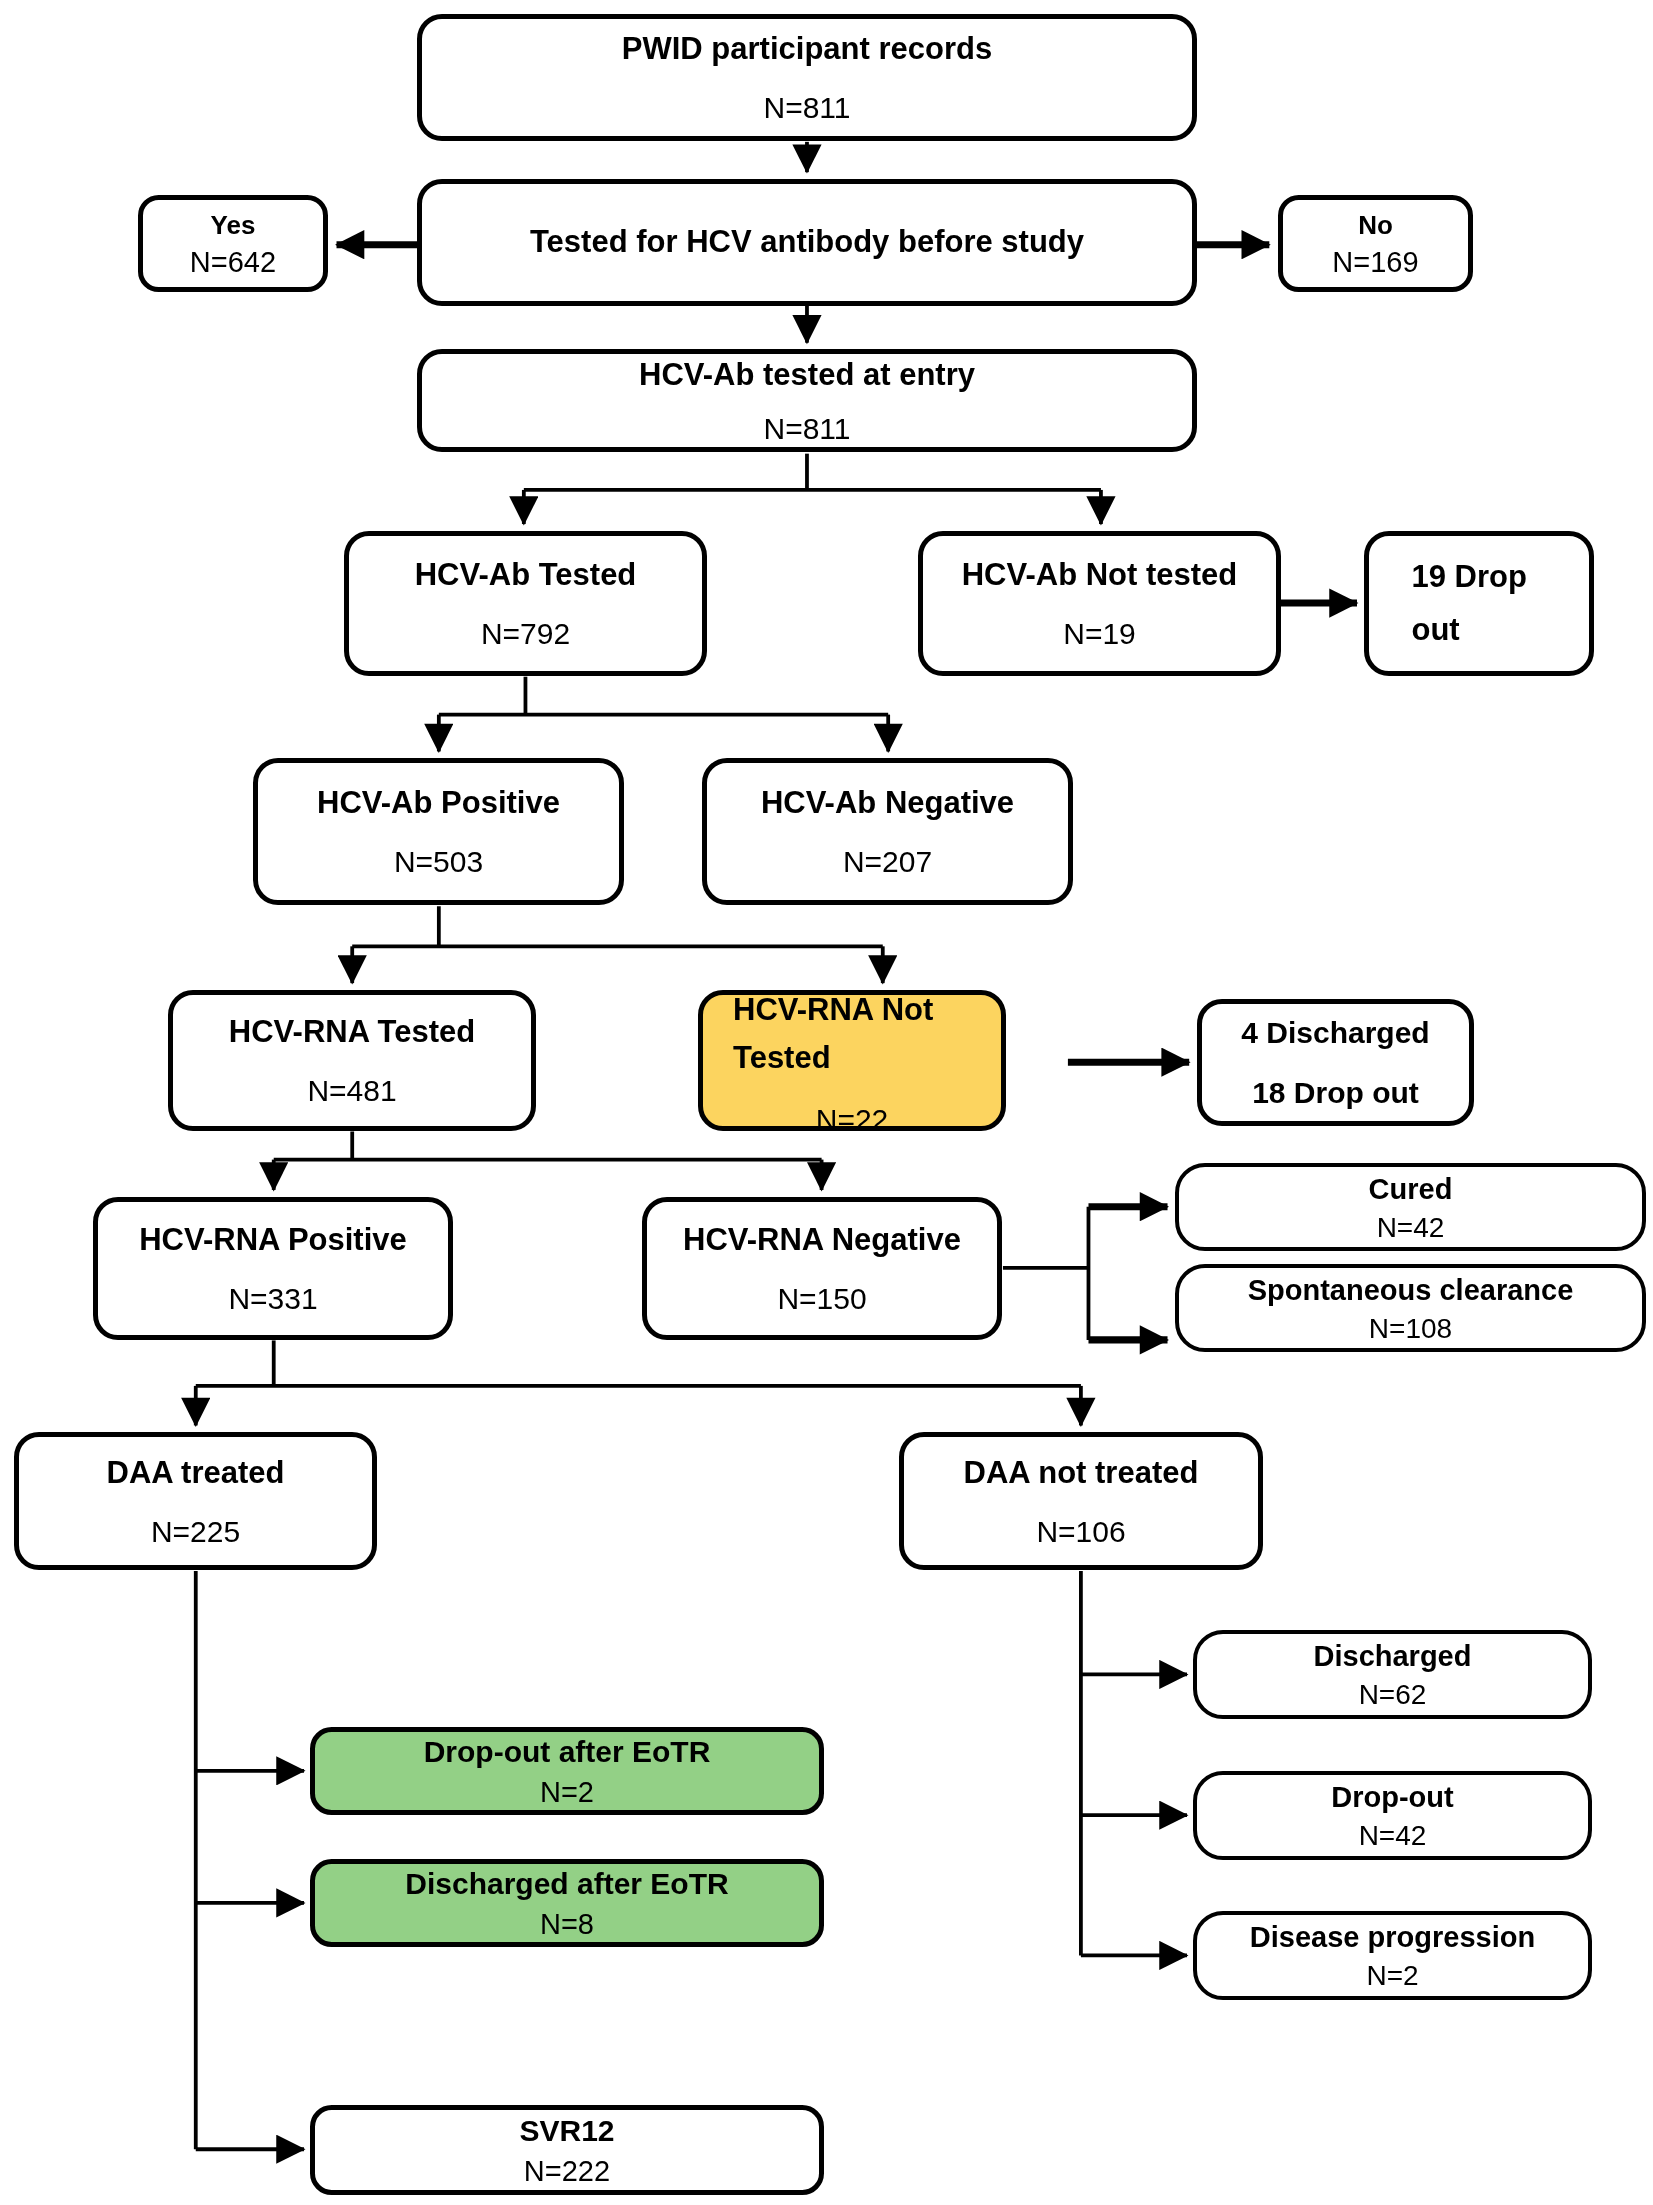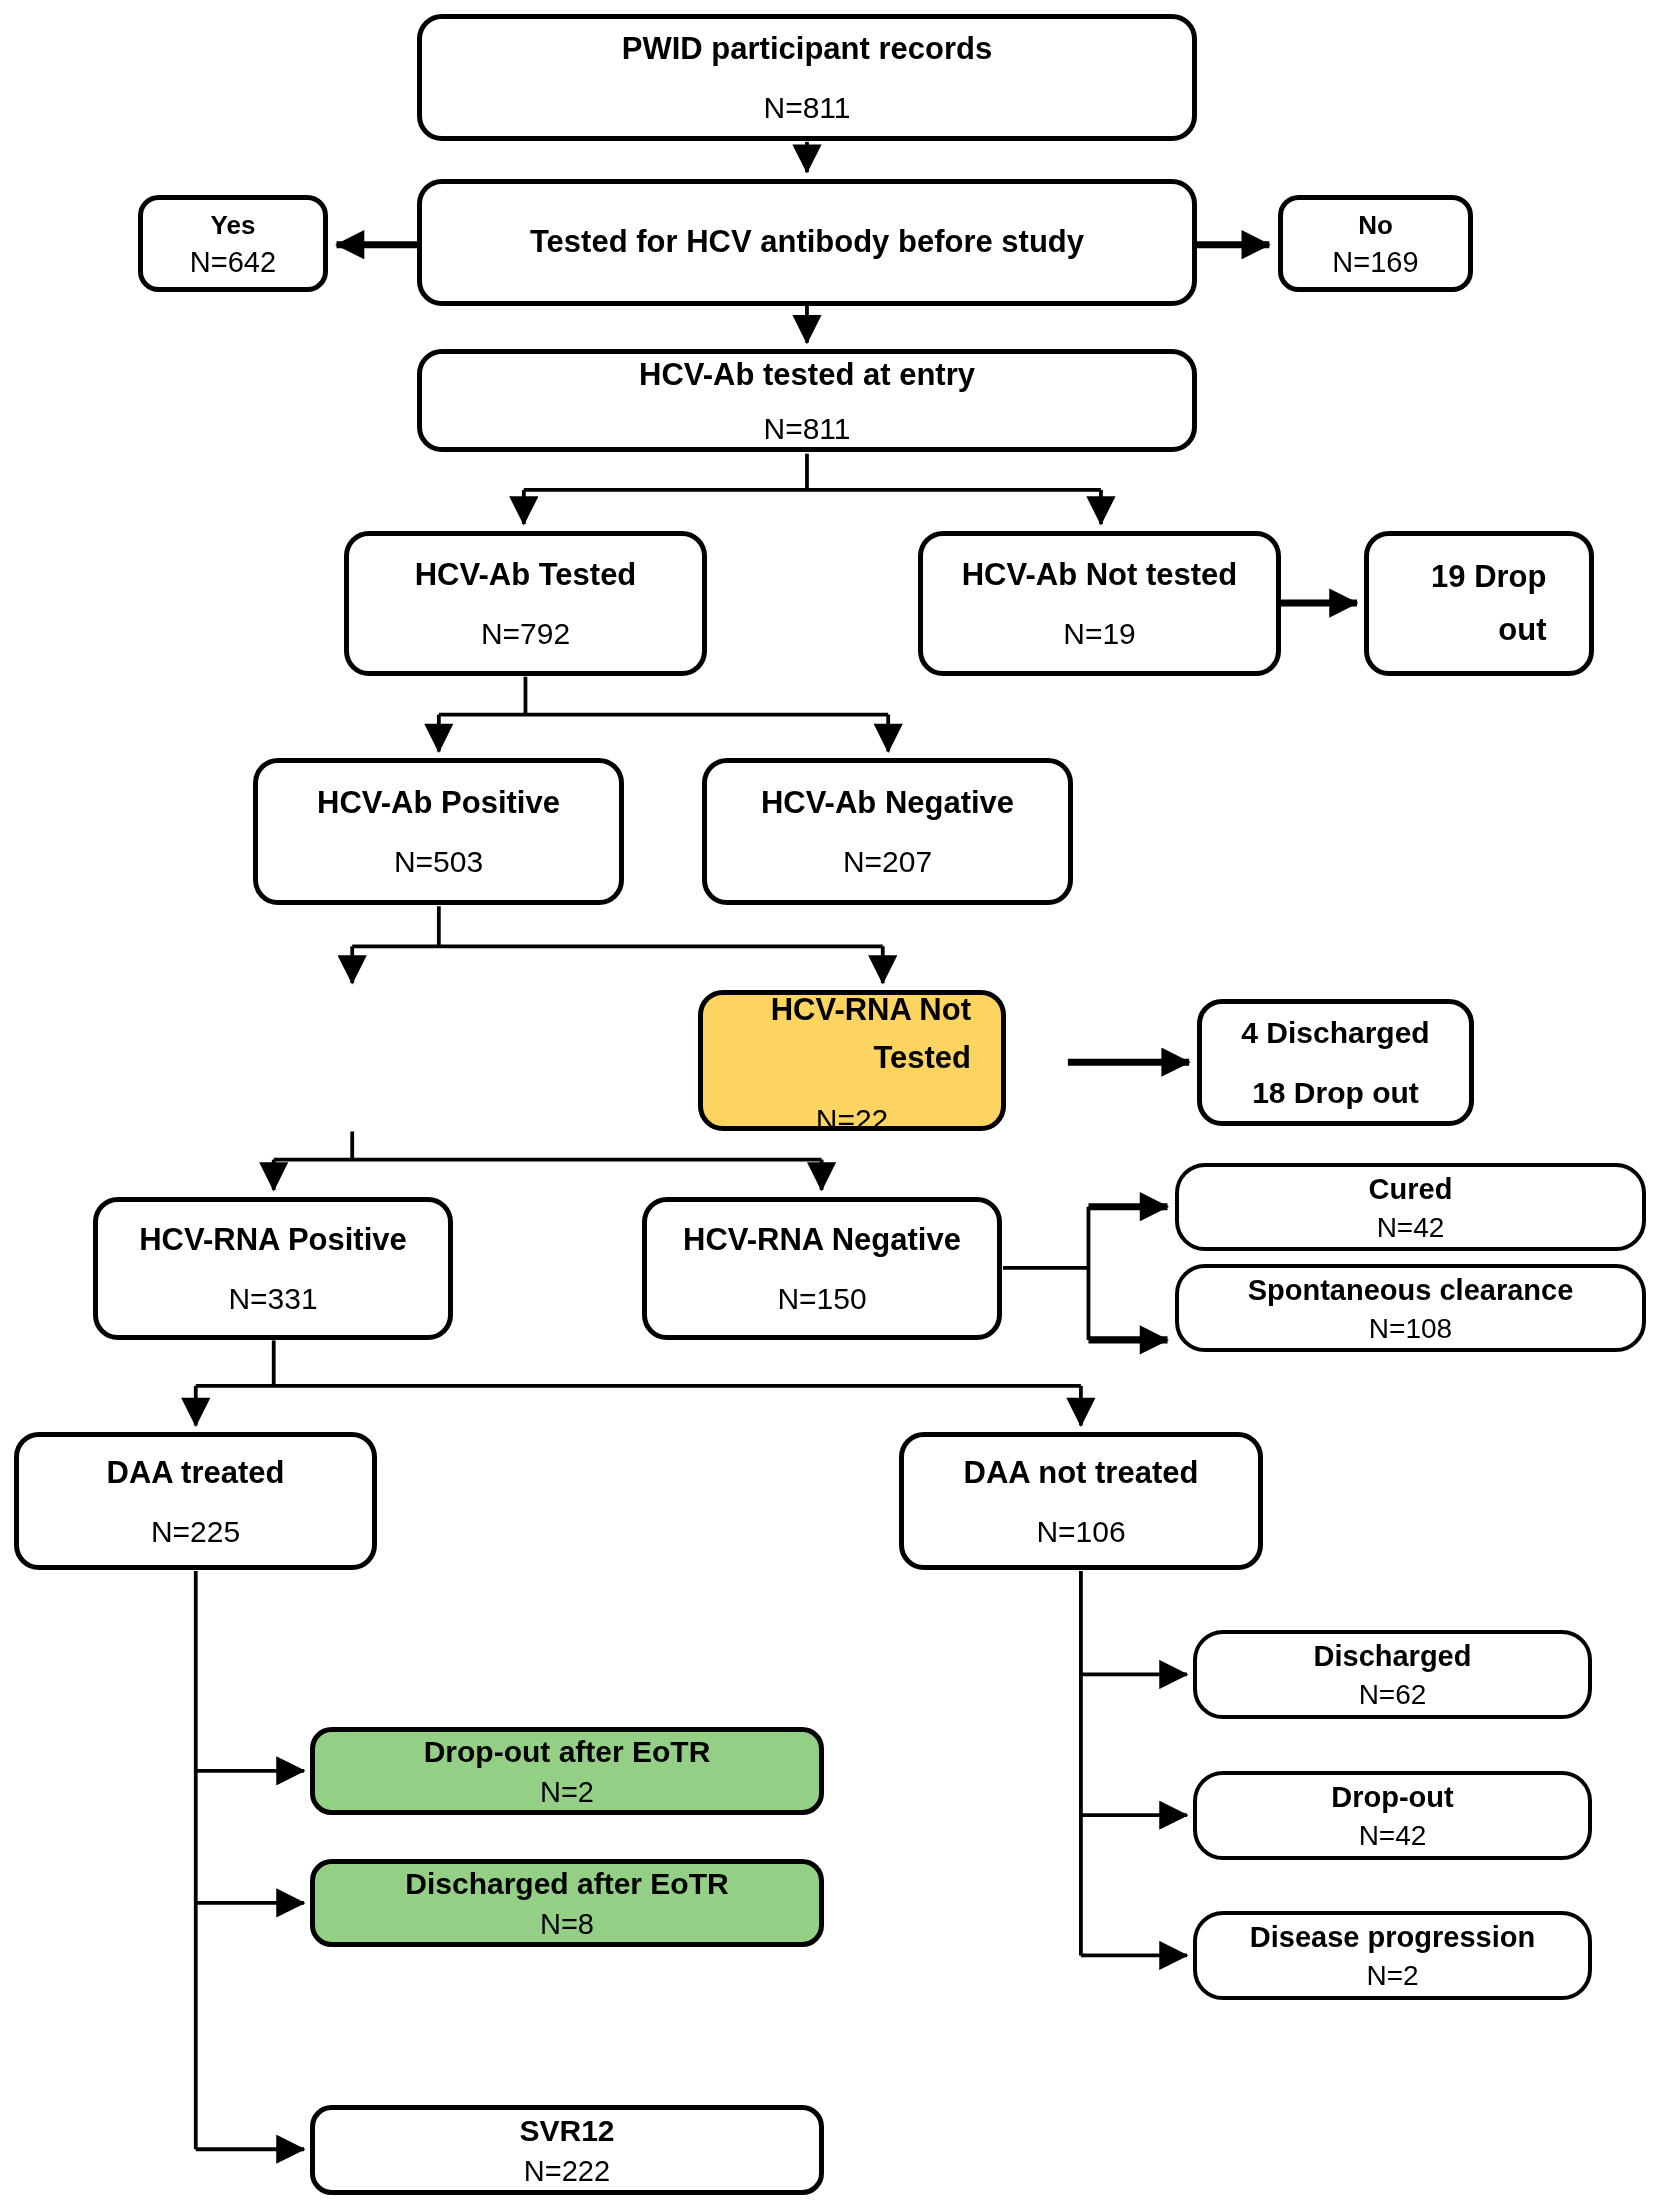--- a/index.html
+++ b/index.html
@@ -5,21 +5,21 @@
   html,body{margin:0;padding:0;background:#ffffff;}
   .stage{
     position:relative;width:1654px;height:2205px;background:#ffffff;overflow:hidden;
     font-family:"Liberation Sans","DejaVu Sans",sans-serif;color:#000;
   }
   .lines{position:absolute;left:0;top:0;width:1654px;height:2205px;}
   .node{
     position:absolute;box-sizing:border-box;background:var(--box-fill,#fff);
     border:5.4px solid var(--box-border,#000);border-radius:25px;
     display:flex;flex-direction:column;align-items:center;justify-content:center;
-    text-align:right;z-index:2;
+    text-align:left;z-index:2;
   }
   .node .title{font-weight:700;font-size:31px;line-height:1.18;}
   .node .count{font-weight:400;font-size:30px;line-height:1.05;}
   .big{gap:24px;padding:5.4px 15px;}
   .compact{gap:6.5px;padding:3.2px 7.6px;border-radius:20.6px;}
   .compact .title{font-size:26px;}
   .compact .count{font-size:29px;}
   .small{gap:6.5px;padding:3.2px 10.8px;border-width:4.3px;border-radius:30px;}
   .small .title{font-size:29px;}
   .small .count{font-size:28px;}
@@ -157,20 +157,24 @@
   <div class="node big" style="left:253px;top:758px;width:371px;height:147px">
     <div class="title">HCV-Ab Positive</div>
     <div class="count">N=503</div>
   </div>
 
   <div class="node big" style="left:702px;top:758px;width:371px;height:147px">
     <div class="title">HCV-Ab Negative</div>
     <div class="count">N=207</div>
   </div>
 
+  <div class="node big" style="left:168px;top:990px;width:368px;height:141px">
+    <div class="title">HCV-RNA Tested</div>
+    <div class="count">N=481</div>
+  </div>
 
   <div class="node big yellow node-rnanot" style="left:698px;top:990px;width:308px;height:141px">
     <div class="title">HCV-RNA Not Tested</div>
     <div class="count">N=22</div>
   </div>
 
   <div class="node big node-dd" style="left:1197px;top:999px;width:277px;height:127px">
     <div class="title">4 Discharged</div>
     <div class="title">18 Drop out</div>
   </div>

